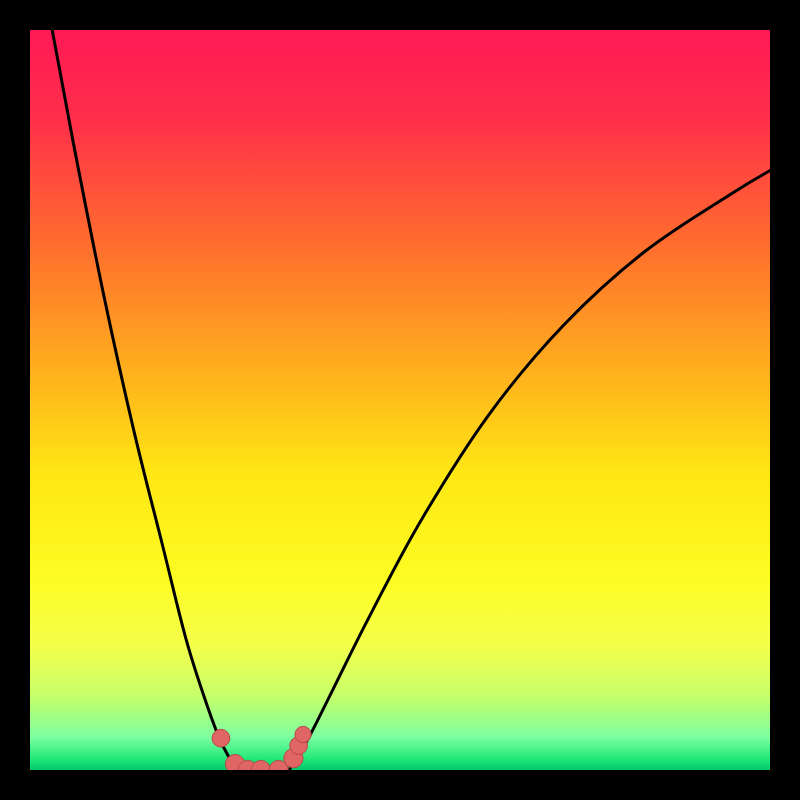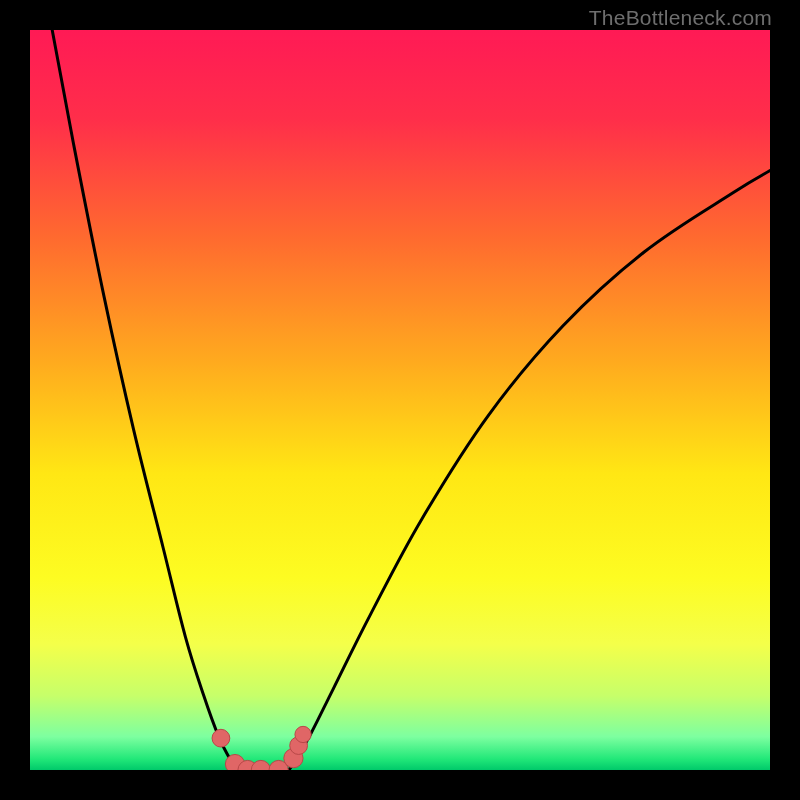--- a/index.html
+++ b/index.html
@@ -82,14 +82,13 @@
           <circle cx="217.56" cy="740.00" r="9.62" fill="#e06666" stroke="#b84848" stroke-width="1"></circle>
           <circle cx="230.88" cy="740.00" r="9.62" fill="#e06666" stroke="#b84848" stroke-width="1"></circle>
           <circle cx="248.64" cy="740.00" r="9.62" fill="#e06666" stroke="#b84848" stroke-width="1"></circle>
           <circle cx="263.44" cy="728.16" r="9.62" fill="#e06666" stroke="#b84848" stroke-width="1"></circle>
           <circle cx="268.62" cy="715.58" r="8.88" fill="#e06666" stroke="#b84848" stroke-width="1"></circle>
           <circle cx="273.06" cy="704.48" r="8.14" fill="#e06666" stroke="#b84848" stroke-width="1"></circle>
         </g>
     </svg>
   </div>
 
-  <div class="watermark">TheBottleneck.com</div>
 </div>
 
 </body></html>

